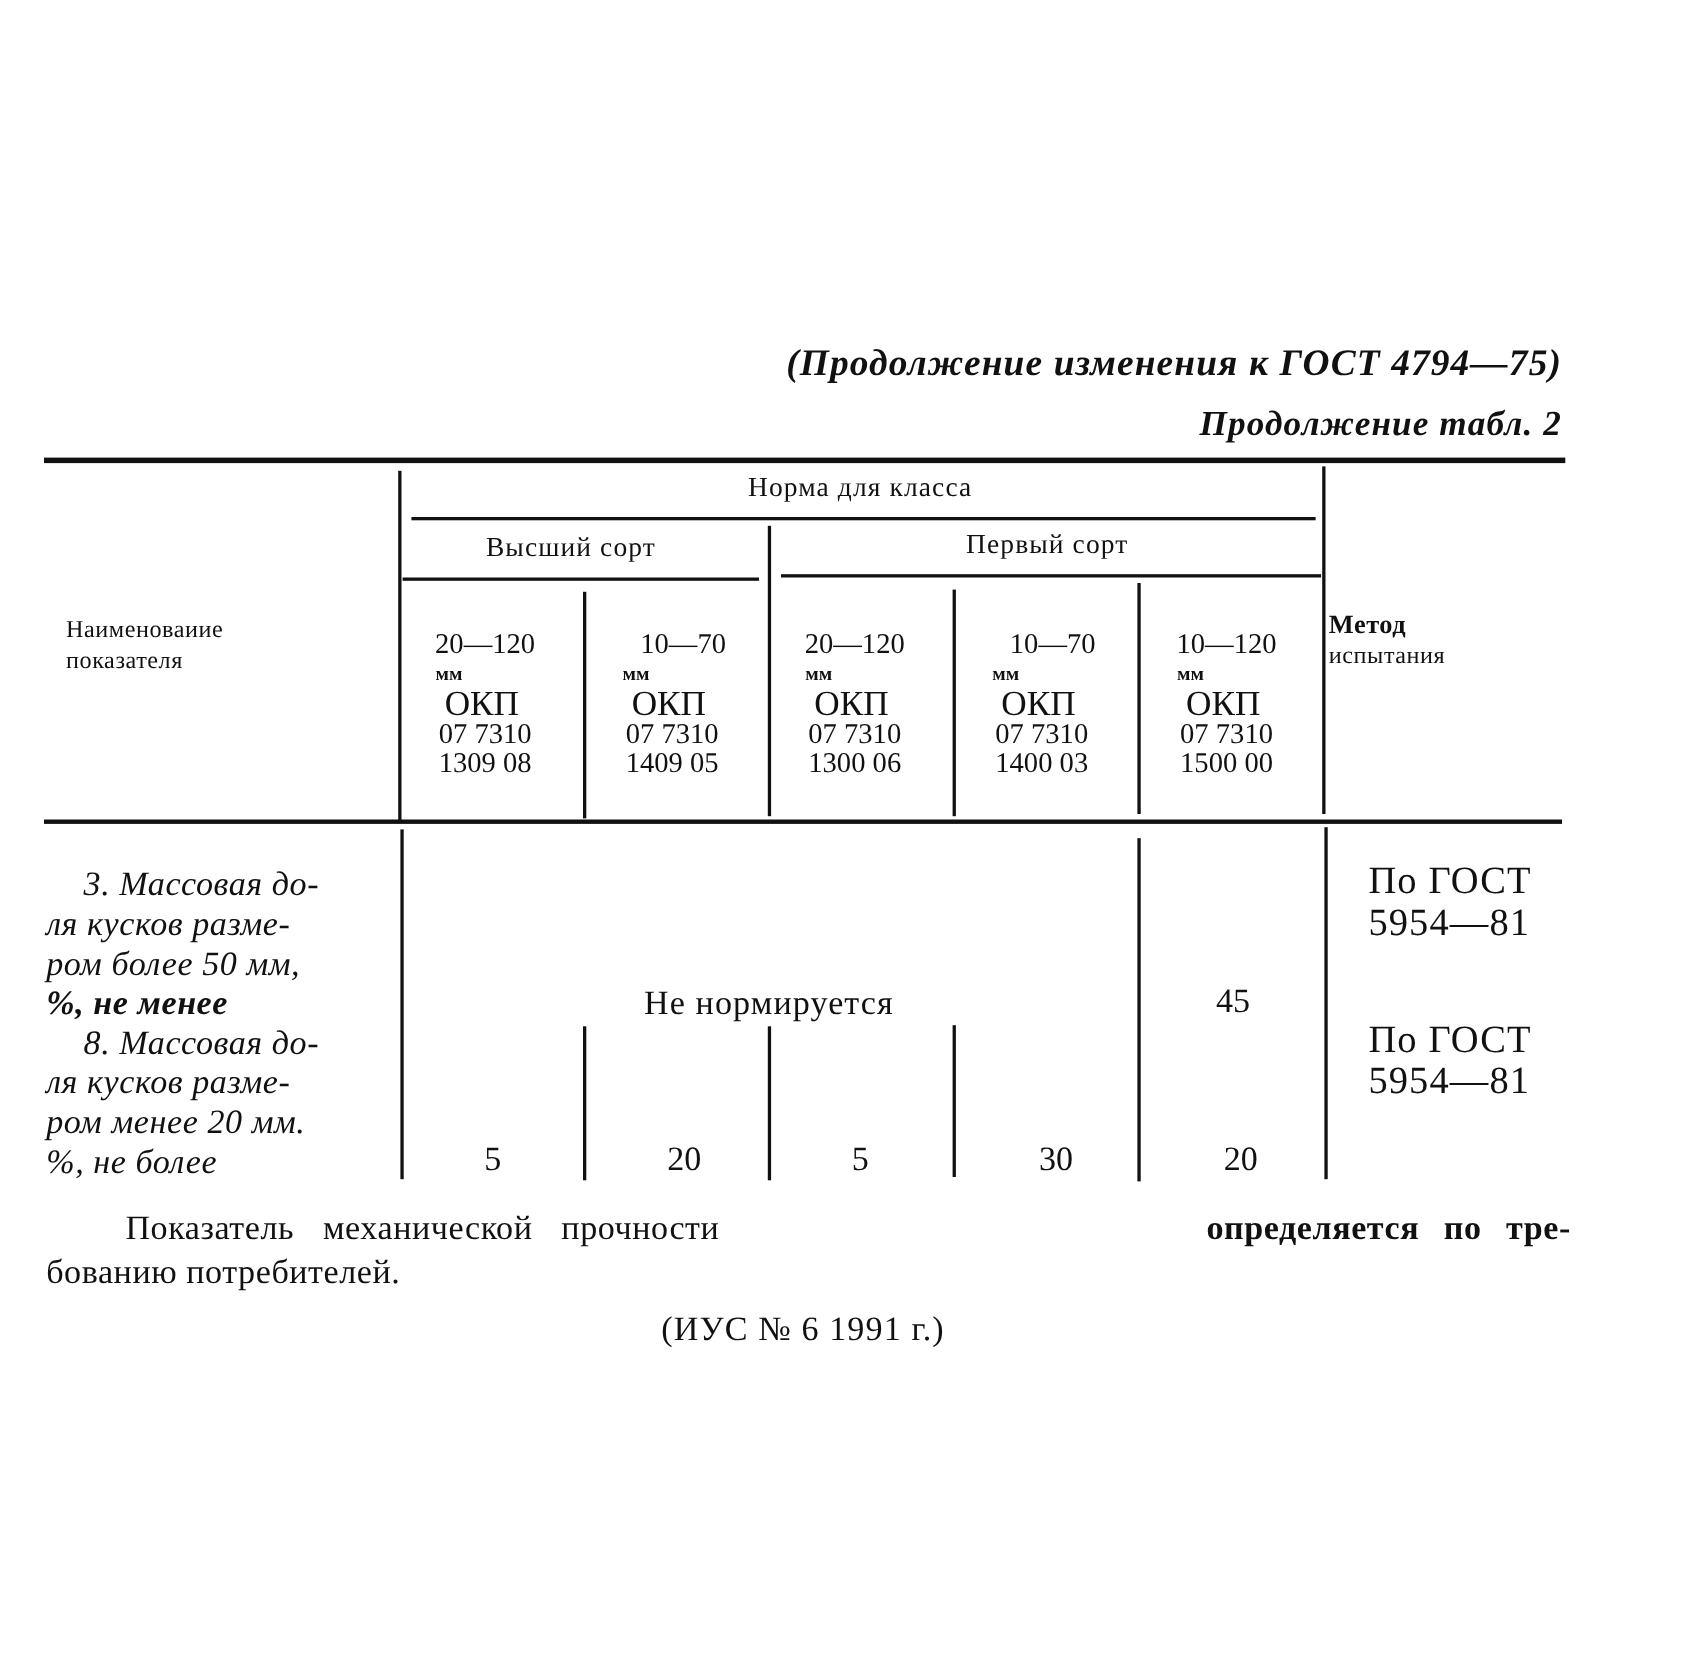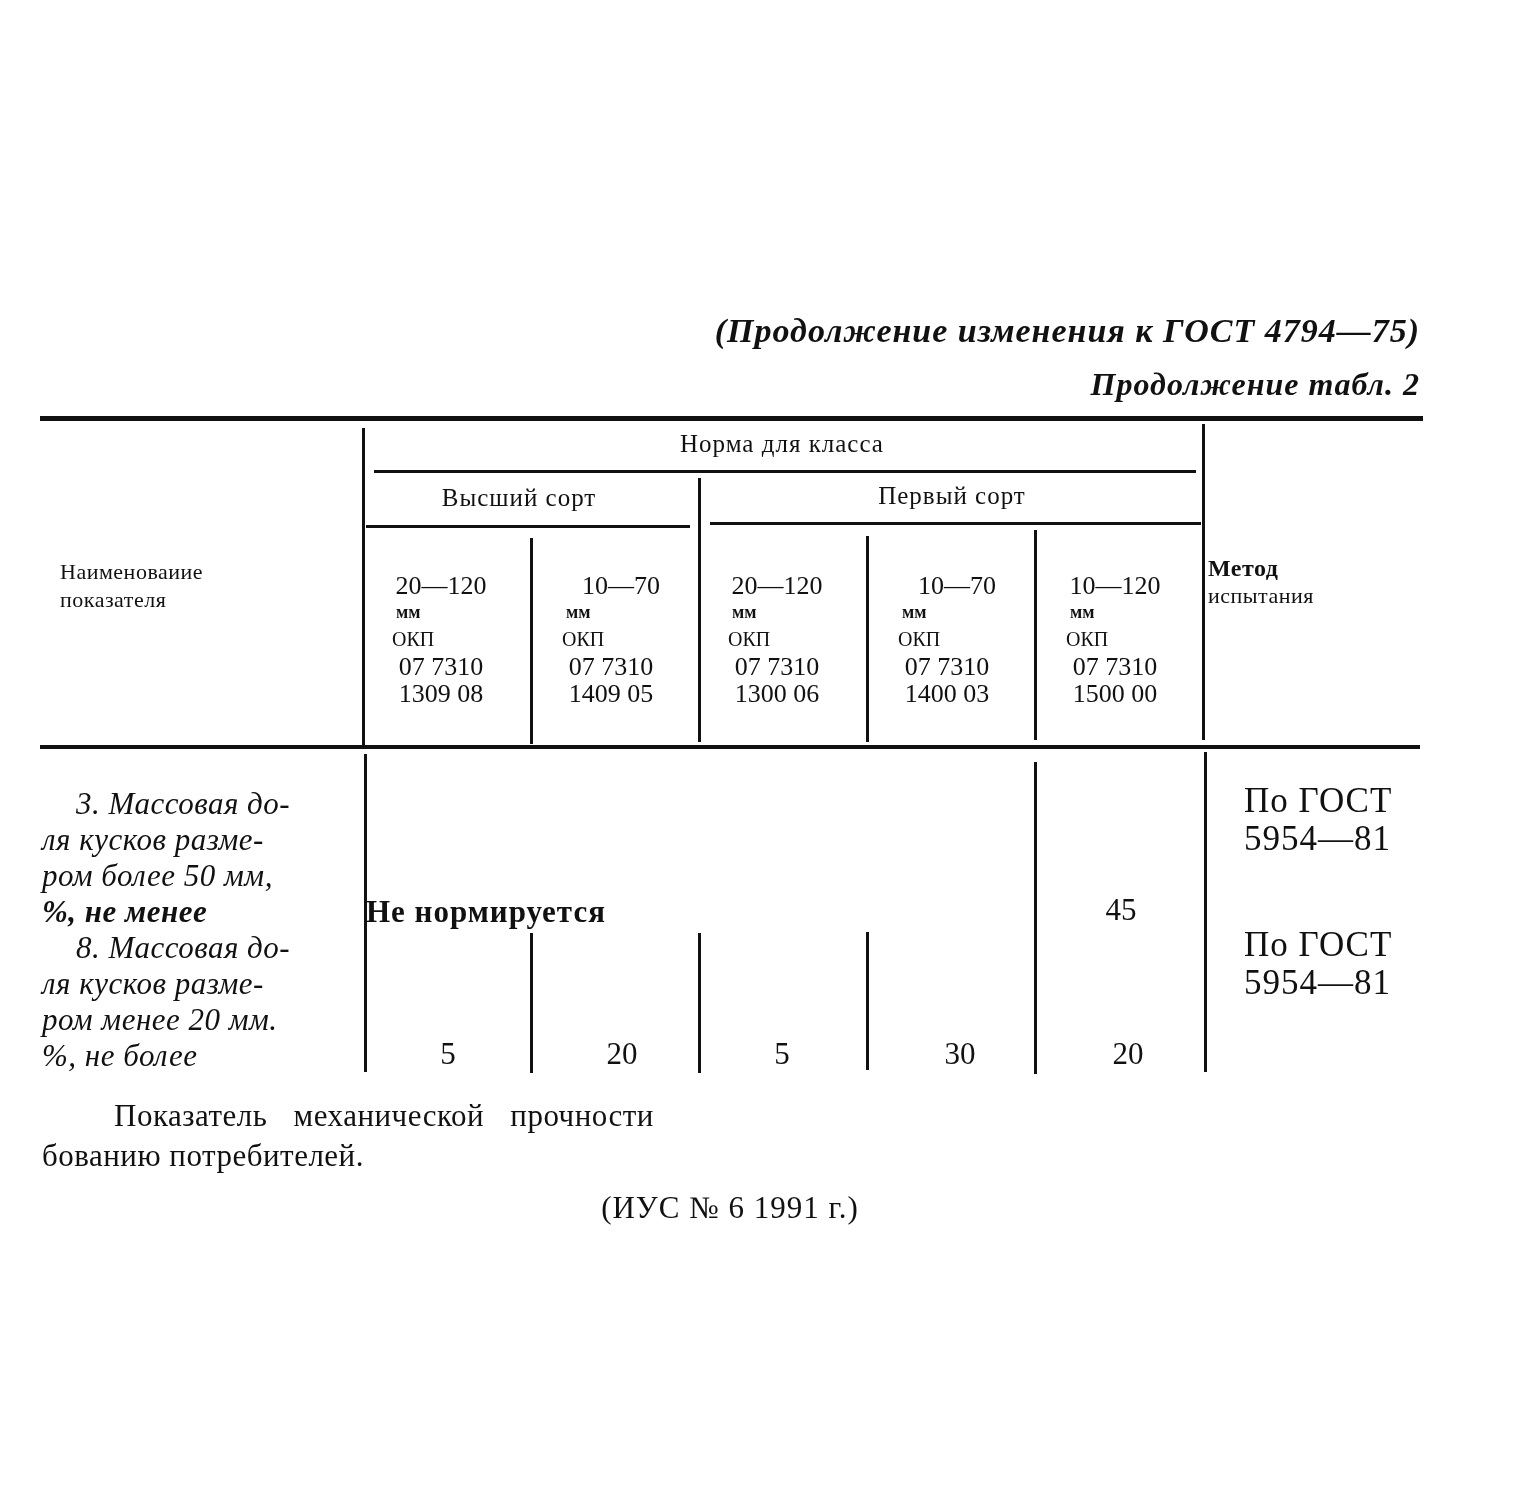--- a/index.html
+++ b/index.html
@@ -6,21 +6,21 @@
     body { width: 1538px; height: 1508px; position: relative; overflow: hidden;
            font-family: "Liberation Serif", "DejaVu Serif", serif; color: #111111; }
     .abs { position: absolute; }
     .hline { position: absolute; background: #111; }
     .vline { position: absolute; background: #111; width: 3px; }
     .title { font-style: italic; font-weight: bold; font-size: 34px; letter-spacing: 1px; text-align: right; white-space: nowrap; }
     .hdr { font-size: 25px; text-align: center; white-space: nowrap; letter-spacing: 1px; }
     .hdr-side { font-family: Liberation Serif, serif; font-size: 22px; text-align: left; line-height: 28px; letter-spacing: 0.5px; }
     .colhdr { font-size: 26px; line-height: 27px; text-align: center; width: 150px; }
     .colhdr .mm { font-size: 18px; font-weight: bold; display: block; line-height: 26px; text-align: left; padding-left: 4px; }
-    .colhdr .okp { font-size: 20px; display: block; text-align: left; padding-right: 6px; line-height: 28px; }
+    .colhdr .okp { font-size: 32px; display: block; text-align: center; padding-right: 6px; line-height: 28px; }
     .colhdr .line { display: block; }
     .rowlabel { font-size: 31px; line-height: 36px; letter-spacing: 0.5px; white-space: nowrap; font-style: italic; }
     .rowlabel .indent { padding-left: 34px; }
     .val { font-size: 31px; font-weight: normal; text-align: center; white-space: nowrap; }
     .method { font-size: 35px; line-height: 38px; white-space: nowrap; letter-spacing: 1px; }
     .note { font-size: 31px; line-height: 40px; letter-spacing: 0.5px; }
     .note .spaced { letter-spacing: 6px; }
     .note .bold { font-weight: bold; }
   </style>
 </head>
@@ -98,21 +98,21 @@
   <div class="vline" style="left:530px; top:933px; height:140px;"></div>
   <div class="vline" style="left:698px; top:933px; height:140px;"></div>
   <div class="vline" style="left:866px; top:932px; height:138px;"></div>
 
   <div class="abs rowlabel" style="left:42px; top:786px;">
     <div class="indent">3. Массовая до-</div>
     <div>ля кусков разме-</div>
     <div>ром более 50 мм,</div>
     <div style="font-weight:bold;">%, не менее</div>
   </div>
-  <div class="abs" style="left:366px; top:894px; width:666px; font-size:31px; text-align:left; letter-spacing:1px;font-weight:bold;">Не нормируется</div>
+  <div class="abs" style="left:366px; top:894px; width:666px; font-size:31px; text-align:center; letter-spacing:1px;">Не нормируется</div>
   <div class="abs val" style="left:1038px; top:892px; width:166px;">45</div>
   <div class="abs method" style="left:1244px; top:782px;">
     <div>По ГОСТ</div>
     <div>5954—81</div>
   </div>
 
   <div class="abs rowlabel" style="left:42px; top:930px;">
     <div class="indent">8. Массовая до-</div>
     <div>ля кусков разме-</div>
     <div>ром менее 20 мм.</div>
@@ -125,17 +125,18 @@
   <div class="abs val" style="left:1046px; top:1036px; width:164px;">20</div>
   <div class="abs method" style="left:1244px; top:926px;">
     <div>По ГОСТ</div>
     <div>5954—81</div>
   </div>
 </div>
 
 <div class="abs note" style="left:42px; top:1096px; width:1386px;">
   <div style="padding-left:72px; display:flex; justify-content:space-between; white-space:nowrap;">
     <span style="word-spacing:18px;">Показатель механической прочности</span>
+    <span class="bold" style="word-spacing:14px;">определяется по тре-</span>
   </div>
   <div>бованию потребителей.</div>
 </div>
 
 <div class="abs" style="left:0; top:1190px; width:1460px; text-align:center; font-size:31px; letter-spacing:1px;">(ИУС № 6 1991 г.)</div>
 
 </body></html>

